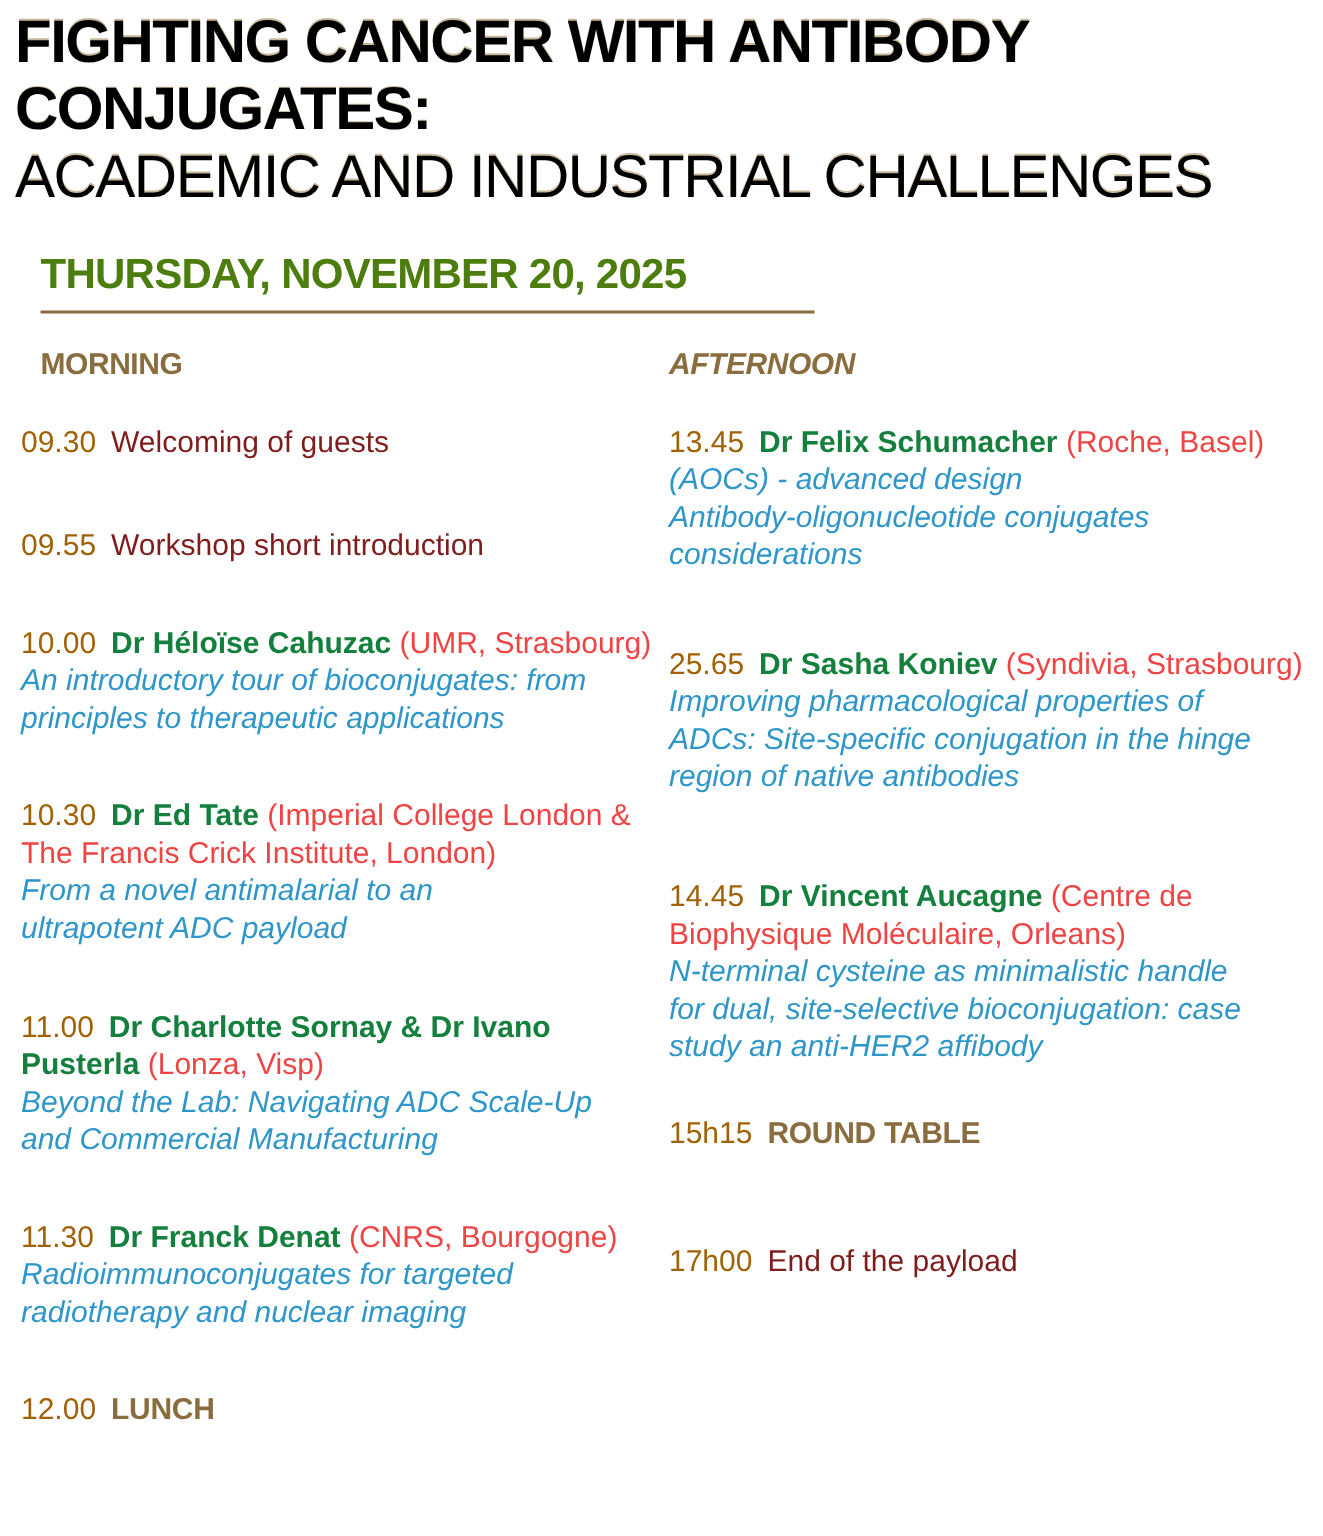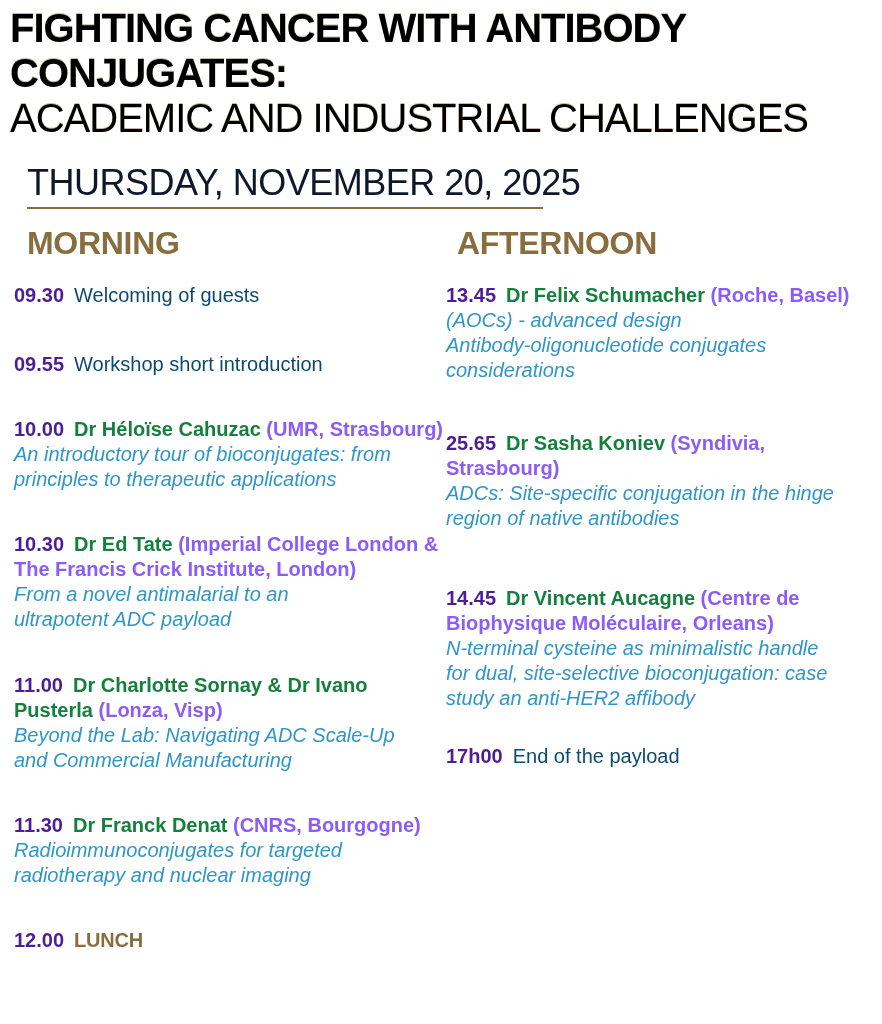--- a/index.html
+++ b/index.html
@@ -10,35 +10,35 @@
   }
   .title-block{position:absolute;left:10px;top:6px;}
   .title-line{
     font-size:40px;line-height:45px;letter-spacing:-1px;color:#000000;
     text-shadow:0 -1px 0 rgba(146,115,62,.5);white-space:nowrap;
   }
   .title-line.bold{font-weight:700;}
   .title-line.light{font-weight:400;}
 
   .date-block{position:absolute;left:27px;top:166px;}
-  .date-text{font-size:36px;font-weight:400;color:#0f172a;letter-spacing:-0.5px;line-height:34px;white-space:nowrap;}
+  .date-text{font-size:28px;font-weight:700;color:#4d7c0f;letter-spacing:-0.5px;line-height:34px;white-space:nowrap;}
   .date-rule{width:516px;height:2px;background:#8a6d3e;margin-top:7px;}
 
   .col{position:absolute;top:231px;width:436px;}
   .col-left{left:14px;}
   .col-right{left:446px;}
-  .col-label{font-size:32px;font-weight:700;color:#8a6d3e;line-height:24px;margin-bottom:28px;letter-spacing:-0.3px;}
+  .col-label{font-size:20px;font-weight:700;color:#8a6d3e;line-height:24px;margin-bottom:28px;letter-spacing:-0.3px;}
   .col-left .col-label{margin-left:13px;}
-  .col-right .col-label{margin-left:11px;}
+  .col-right .col-label{font-style:italic;}
 
   .item{font-size:20px;line-height:25px;}
-  .time{font-weight:700;color:#4c1d95;margin-right:10px;white-space:nowrap;}
+  .time{font-weight:400;color:#a16207;margin-right:10px;white-space:nowrap;}
   .speaker{font-weight:700;color:#15803d;}
-  .affil{color:#8b5cf6;font-weight:bold;}
-  .plain{color:#0c4a6e;}
+  .affil{color:#ef4444;}
+  .plain{color:#7f1d1d;}
   .emph{font-weight:700;color:#8a6d3e;letter-spacing:-0.2px;}
   .talk{font-style:italic;color:#2e96c8;}
   .talk-line{white-space:nowrap;}
 
   .col-left .items > .item:nth-child(1){margin-bottom:44px;}
   .col-left .items > .item:nth-child(2){margin-bottom:40px;}
   .col-left .items > .item:nth-child(3){margin-bottom:40px;}
   .col-left .items > .item:nth-child(4){margin-bottom:41px;}
   .col-left .items > .item:nth-child(5){margin-bottom:40px;}
   .col-left .items > .item:nth-child(6){margin-bottom:40px;}
@@ -123,34 +123,38 @@
         <div class="talk">
           <div class="talk-line">(AOCs) - advanced design</div>
           <div class="talk-line">Antibody-oligonucleotide conjugates</div>
           <div class="talk-line">considerations</div>
         </div>
       </div>
 
       <div class="item">
         <div><span class="time">25.65</span><span class="speaker">Dr Sasha Koniev</span> <span class="affil">(Syndivia, Strasbourg)</span></div>
         <div class="talk">
+          <div class="talk-line">Improving pharmacological properties of</div>
           <div class="talk-line">ADCs: Site-specific conjugation in the hinge</div>
           <div class="talk-line">region of native antibodies</div>
         </div>
       </div>
 
       <div class="item">
         <div><span class="time">14.45</span><span class="speaker">Dr Vincent Aucagne</span> <span class="affil">(Centre de Biophysique Moléculaire, Orleans)</span></div>
         <div class="talk">
           <div class="talk-line">N-terminal cysteine as minimalistic handle</div>
           <div class="talk-line">for dual, site-selective bioconjugation: case</div>
           <div class="talk-line">study an anti-HER2 affibody</div>
         </div>
       </div>
 
+      <div class="item">
+        <div><span class="time">15h15</span><span class="emph">ROUND TABLE</span></div>
+      </div>
 
       <div class="item">
         <div><span class="time">17h00</span><span class="plain">End of the payload</span></div>
       </div>
 
     </div>
   </section>
 
 </div>
 

